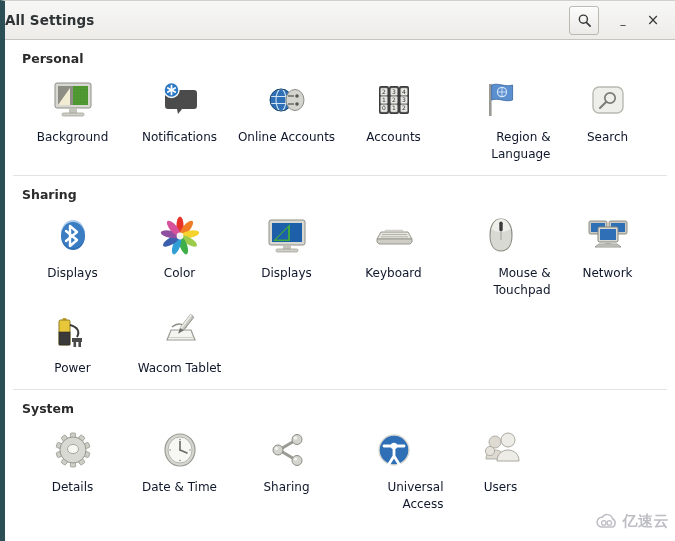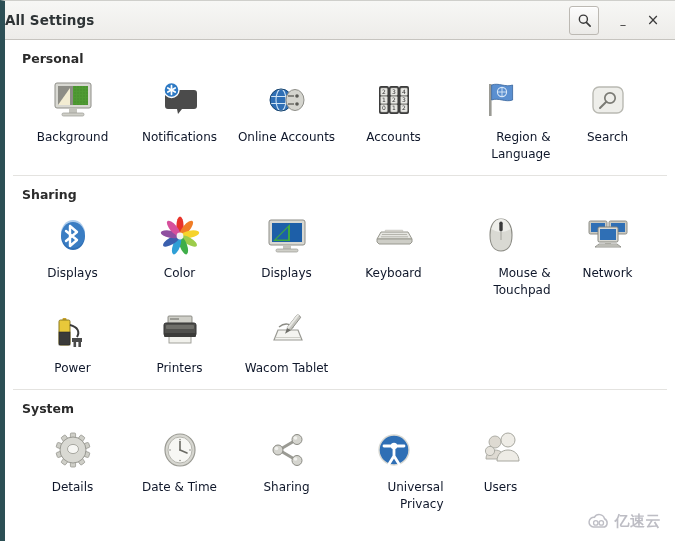--- a/index.html
+++ b/index.html
@@ -98,21 +98,21 @@
   .tile .lbl {
     font-size: 12px;
     color: #0f172a;
     text-align: right;
     line-height: 17px;
     max-width: 100px;
   }
   
   #watermark {
     position: absolute;
-    right: 14px; bottom: 10px;
+    right: 6px; bottom: 10px;
     display: flex; align-items: center; gap: 4px;
     opacity: .65;
     pointer-events: none;
   }
   #watermark .wm-text {
     font-size: 15px;
     color: #9a9aa5;
     font-weight: bold;
     letter-spacing: .5px;
   }
@@ -370,33 +370,20 @@
               <rect x="9" y="24" width="11" height="13" fill="#3a3a3a" stroke="#2a2a2a" stroke-width=".6"></rect>
               <path d="M20 17 c8 2 10 7 7 12" fill="none" stroke="#3a3a3a" stroke-width="2"></path>
               <path d="M22 30 h10 v4 h-10 z" fill="#4a4a4a"></path>
               <rect x="23.5" y="34" width="2.6" height="5" fill="#4a4a4a"></rect>
               <rect x="28.4" y="34" width="2.6" height="5" fill="#4a4a4a"></rect>
             </svg>
           </div>
           <div class="lbl">Power</div>
         </div>
 
-        <div class="tile">
-          <div class="ico">
-            <svg width="46" height="46" viewBox="0 0 46 46">
-              <rect x="11" y="8" width="24" height="8" rx="1" fill="#cfcfc8" stroke="#84847d" stroke-width=".9"></rect>
-              <rect x="13" y="10" width="9" height="2" fill="#9a9a93"></rect>
-              <rect x="7" y="15" width="32" height="13" rx="2" fill="#4f4f4c" stroke="#333" stroke-width="1"></rect>
-              <rect x="9" y="17" width="28" height="4" rx="1" fill="#6f6f6a"></rect>
-              <rect x="12" y="26" width="22" height="9" fill="#f1f1ec" stroke="#9a9a93" stroke-width=".9"></rect>
-              <rect x="7" y="25" width="32" height="4" rx="1" fill="#3b3b39"></rect>
-            </svg>
-          </div>
-          <div class="lbl">Printers</div>
-        </div>
 
 
         <div class="tile">
           <div class="ico">
             <svg width="46" height="46" viewBox="0 0 46 46">
               <path d="M10 32 l4 -10 h20 l4 10 z" fill="#f4f4f0" stroke="#9a9a93" stroke-width="1.2"></path>
               <path d="M12 29.5 h24" stroke="#cfcfc8" stroke-width="1"></path>
               <path d="M15 19 c6 -5 12 -3 14 1" fill="none" stroke="#8b8b84" stroke-width="1.4"></path>
               <g transform="rotate(38 28 16)">
                 <rect x="26.4" y="5" width="4.4" height="17" rx="1" fill="#c6c6c0" stroke="#84847d" stroke-width=".8"></rect>
@@ -481,21 +468,21 @@
 
         <div class="tile">
           <div class="ico">
             <svg width="46" height="46" viewBox="0 0 46 46">
               <circle cx="23" cy="23" r="15" fill="#2f6fb5" stroke="#d9d9d3" stroke-width="1.4"></circle>
               <circle cx="23" cy="19" r="3.2" fill="#ffffff"></circle>
               <path d="M13 19 h20 M23 22 v7 M23 29 l-5 8 M23 29 l5 8" stroke="#ffffff" stroke-width="2.8" stroke-linecap="round" fill="none"></path>
             </svg>
           </div>
           <div class="lbl">Universal
-Privacy</div>
+Access</div>
         </div>
 
         <div class="tile">
           <div class="ico">
             <svg width="46" height="46" viewBox="0 0 46 46">
               <circle cx="17" cy="15" r="6" fill="#dedad2" stroke="#a8a8a0" stroke-width=".9"></circle>
               <path d="M8 32 c0 -6 4 -9 9 -9 c5 0 9 3 9 9 z" fill="#dedad2" stroke="#a8a8a0" stroke-width=".9"></path>
               <circle cx="30" cy="13" r="7" fill="#eeece6" stroke="#a8a8a0" stroke-width="1"></circle>
               <path d="M19 34 c0 -7 5 -11 11 -11 c6 0 11 4 11 11 z" fill="#eeece6" stroke="#a8a8a0" stroke-width="1"></path>
               <circle cx="12" cy="24" r="4.6" fill="#e6e3dc" stroke="#a8a8a0" stroke-width=".9"></circle>

